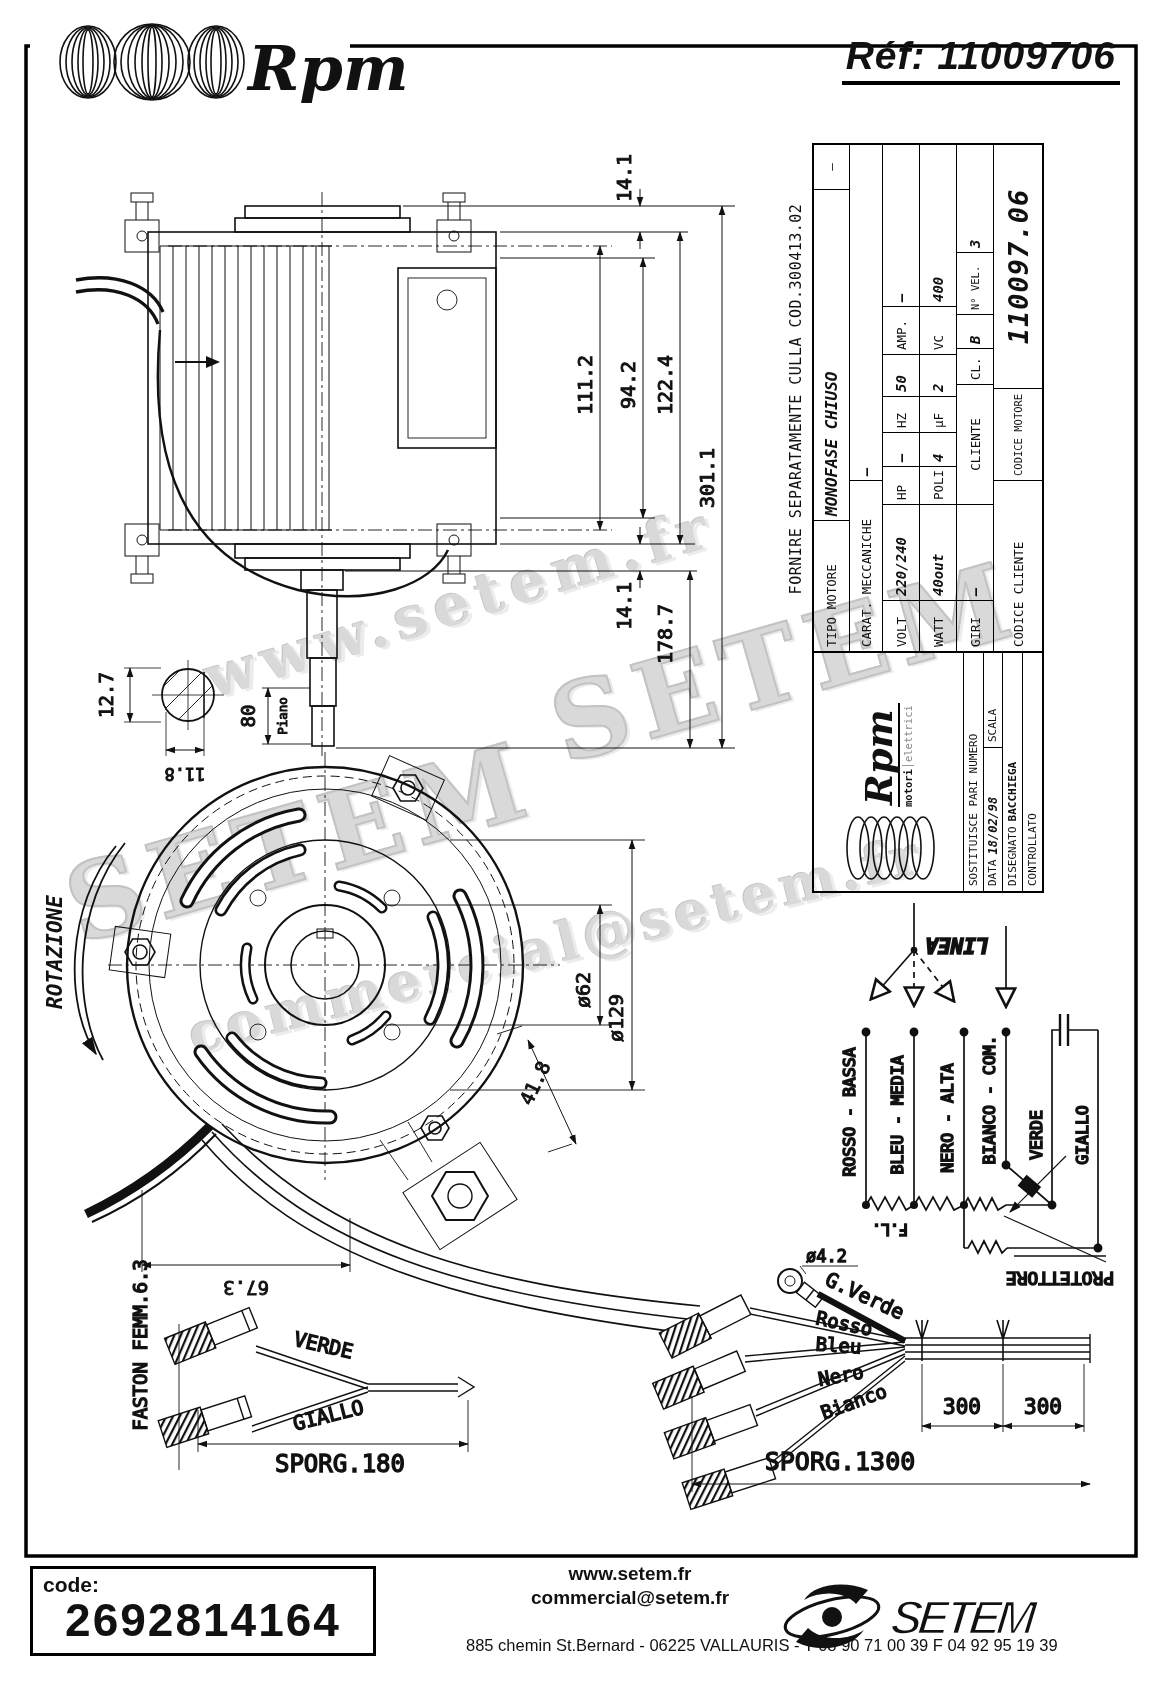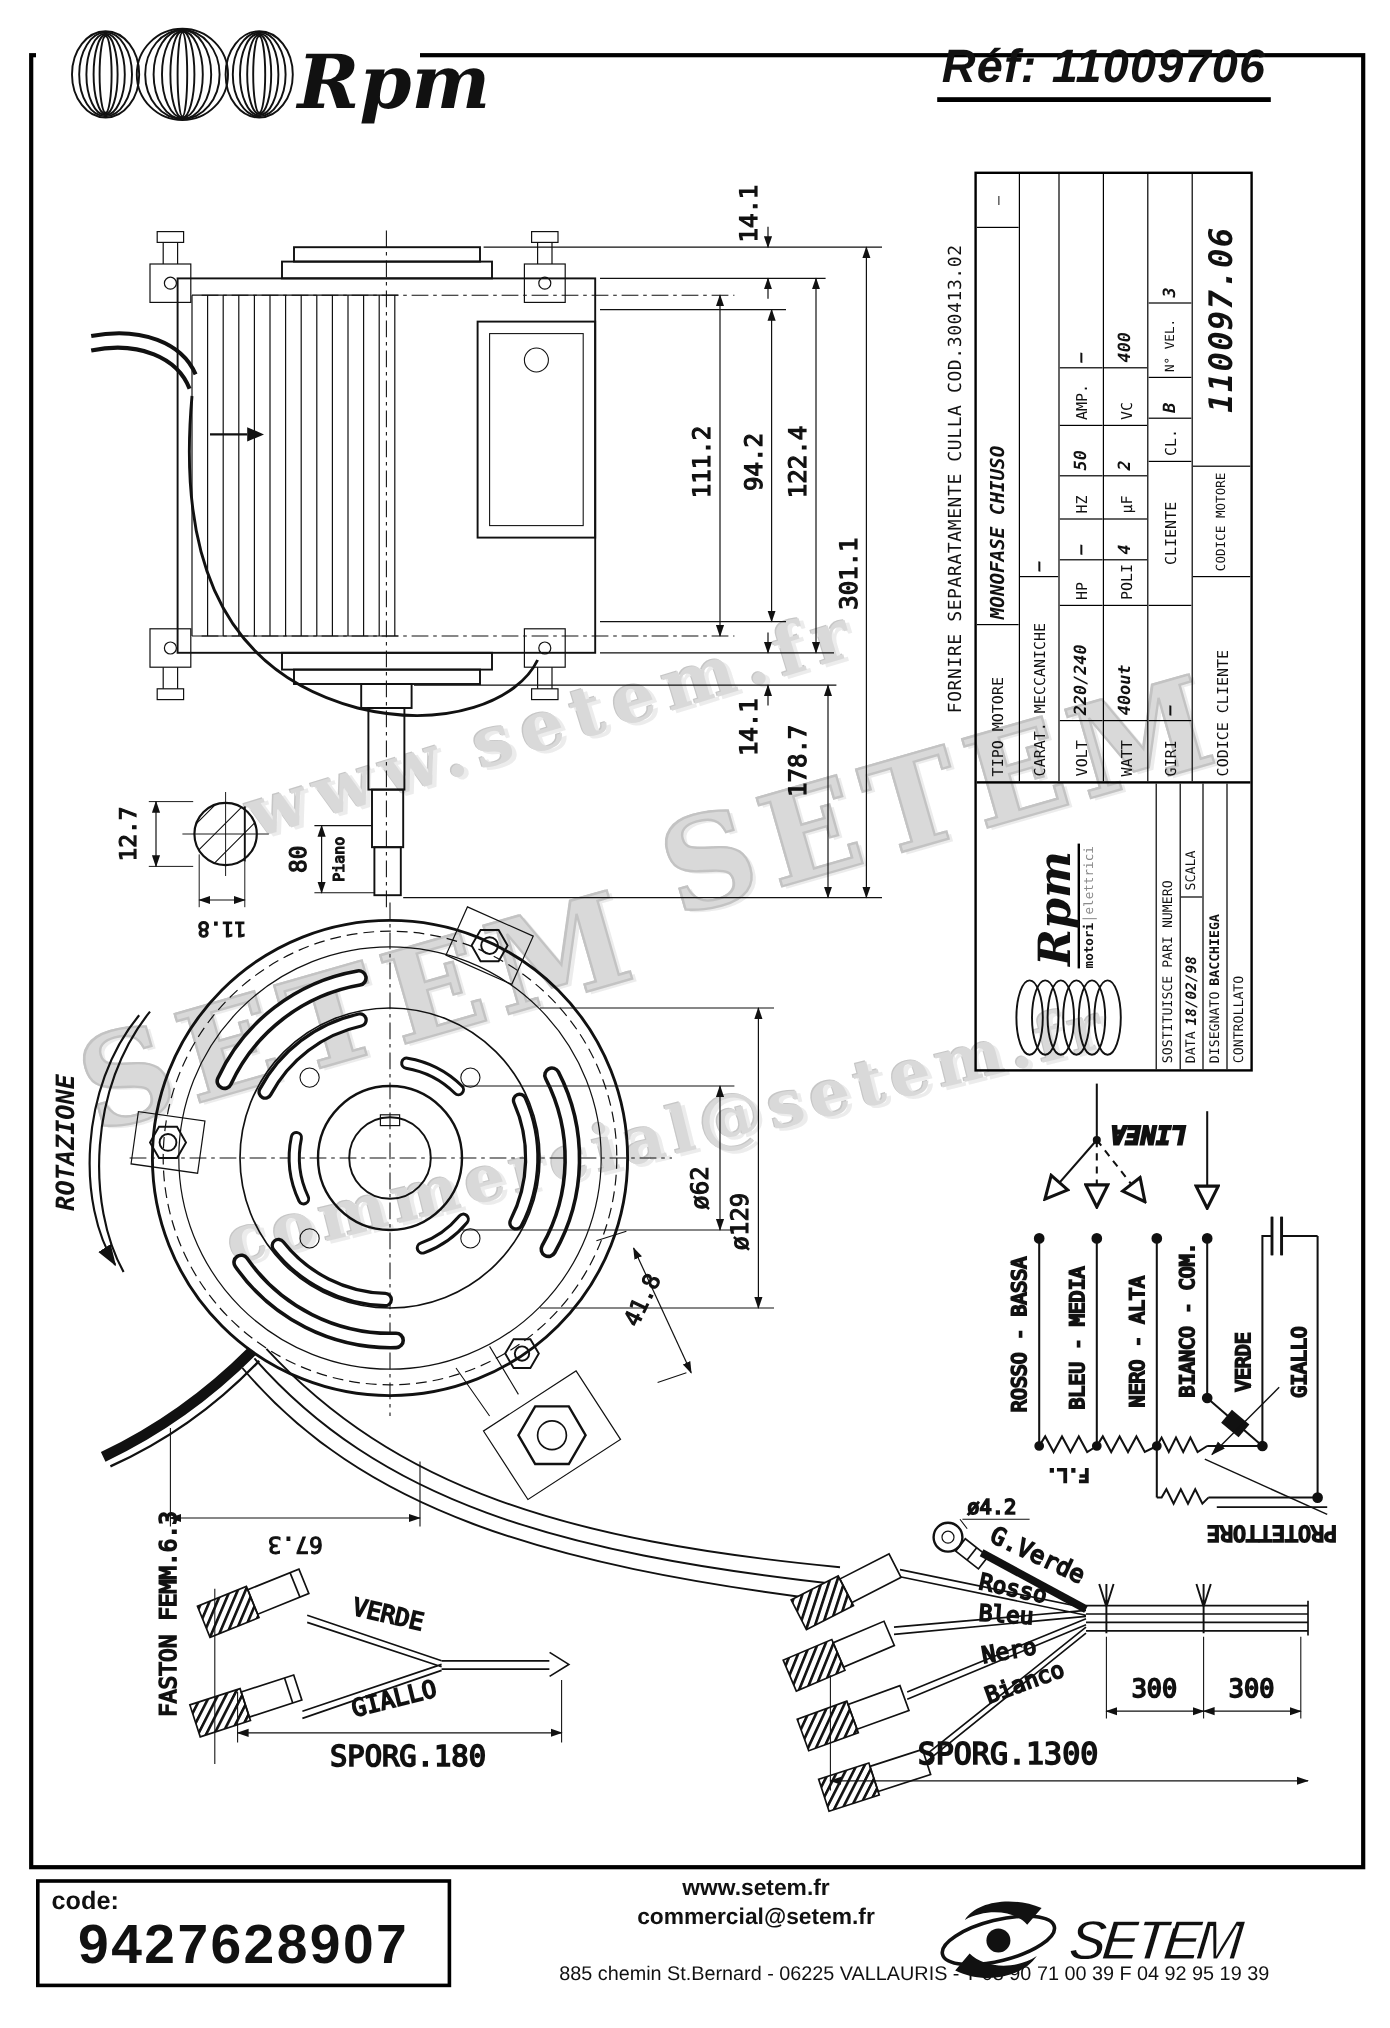--- a/index.html
+++ b/index.html
@@ -5,21 +5,21 @@
   html,body{margin:0;padding:0;background:#fff;}
   .page{position:relative;width:1158px;height:1690px;background:#fff;overflow:hidden;
         font-family:"Liberation Sans",sans-serif;color:#111;}
   svg{position:absolute;left:0;top:0;z-index:2;}
   .cad{font-family:"DejaVu Sans Mono",monospace;fill:#111;}
   .ital{font-style:italic;font-weight:bold;}
   
   .wm{position:absolute;z-index:1;color:#d3d3d3;font-family:"DejaVu Serif",serif;font-weight:bold;
       text-shadow:3px 3px 0 #e9e9e9,-1px -1px 0 #bdbdbd;opacity:.85;white-space:nowrap;}
   
-  .hdr-ref{position:absolute;z-index:3;left:720px;top:34px;width:400px;text-align:center;}
+  .hdr-ref{position:absolute;z-index:3;left:720px;top:34px;width:400px;text-align:right;}
   .hdr-ref span{display:inline-block;font-size:39px;font-weight:bold;font-style:italic;
       border-bottom:4px solid #000;padding:0 4px 3px 4px;letter-spacing:1px;}
   
   .tblwrap{position:absolute;z-index:3;left:553px;top:402px;width:750px;height:232px;
       transform:rotate(-90deg);font-family:"DejaVu Sans Mono",monospace;}
   .tnote{position:absolute;top:-25px;left:240px;width:508px;text-align:center;
       font-size:15px;letter-spacing:.5px;white-space:nowrap;}
   .tframe{position:absolute;inset:0;border:2.5px solid #000;display:flex;box-sizing:border-box;background:transparent;}
   .tleft{width:240px;border-right:2px solid #000;display:flex;flex-direction:column;box-sizing:border-box;}
   .tright{flex:1;display:flex;flex-direction:column;box-sizing:border-box;}
@@ -485,21 +485,21 @@
           <div class="sc" style="width:170px">CODICE CLIENTE</div>
           <div class="sc small-lb" style="width:92px">CODICE MOTORE</div>
           <div class="sc big-code" style="flex:1">110097.06</div>
         </div>
       </div>
     </div>
   </div>
 
   <div class="codebox">
     <div class="lbl">code:</div>
-    <div class="num">9427628907</div>
+    <div class="num">2692814164</div>
   </div>
   <div class="contact">
     <div>www.setem.fr</div>
     <div>commercial@setem.fr</div>
   </div>
   <div class="address">885 chemin St.Bernard  -  06225 VALLAURIS  -  T 08 90 71 00 39   F 04 92 95 19 39</div>
   <div class="brandrow">
     <svg width="105" height="78" viewBox="0 0 105 78" style="position:static">
       <ellipse cx="52" cy="39" rx="48" ry="17" fill="none" stroke="#111" stroke-width="3" transform="rotate(-14 52 39)"></ellipse>
       <path d="M88,12 C64,2 34,6 24,22 C42,12 66,14 76,26 Z" fill="#111"></path>

